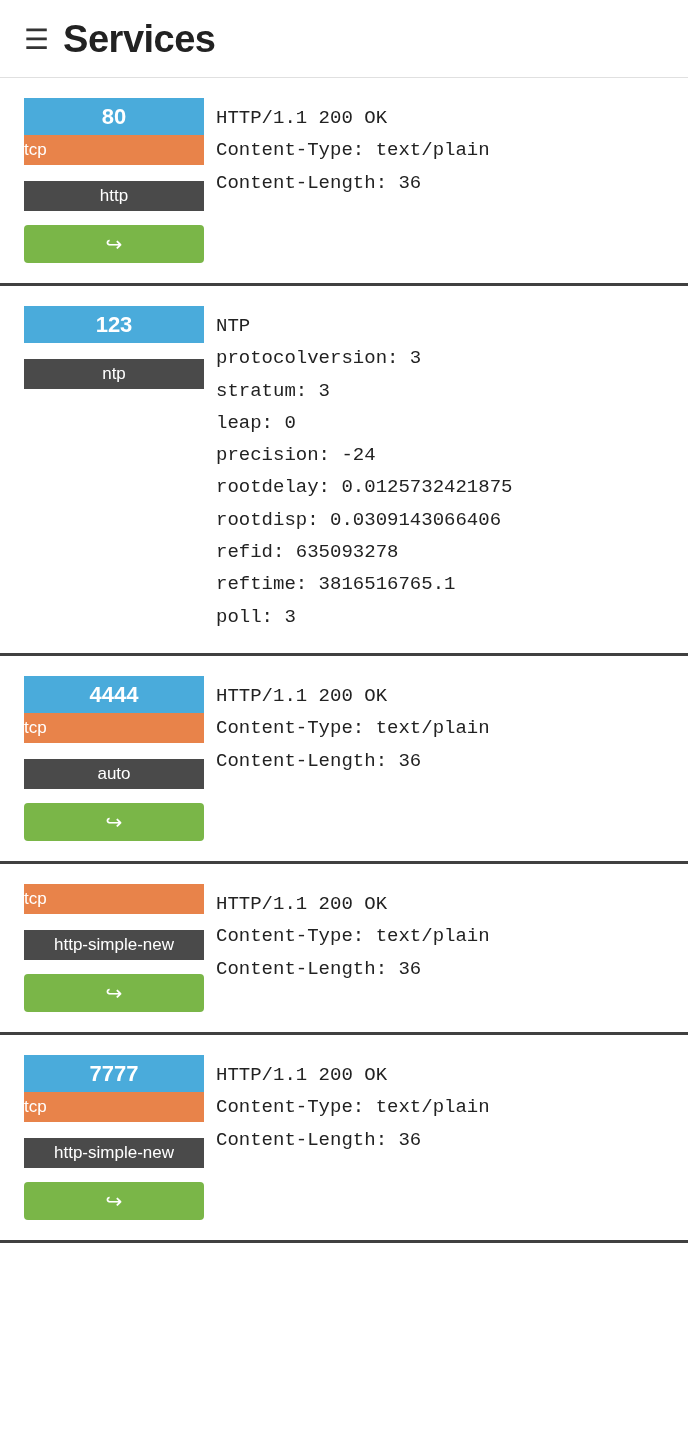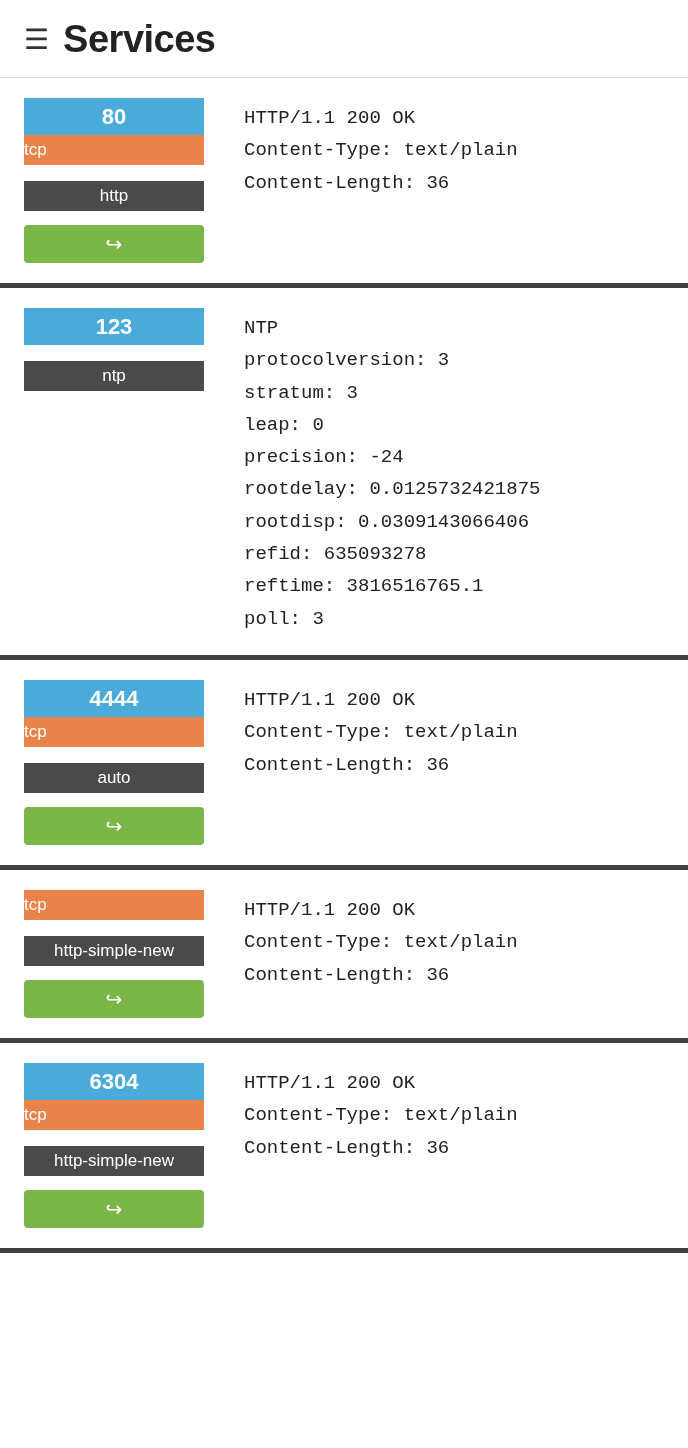--- a/index.html
+++ b/index.html
@@ -39,22 +39,22 @@
 
     .service-list {
       padding: 0;
     }
 
     .service-item {
       display: flex;
       flex-direction: row;
       align-items: flex-start;
       padding: 20px 24px 20px 24px;
-      gap: 40px;
-      border-bottom: 5px solid #404040;
+      gap: 12px;
+      border-bottom: 3px solid #404040;
     }
 
     .service-left {
       display: flex;
       flex-direction: column;
       min-width: 180px;
       max-width: 180px;
     }
 
     .service-badge-port {
@@ -185,21 +185,21 @@
         </button>
       </div>
       <div class="service-right">
         <div class="service-info">HTTP/1.1 200 OK
 Content-Type: text/plain
 Content-Length: 36</div>
       </div>
     </div>
     <div class="service-item">
       <div class="service-left">
-        <div class="service-badge-port">6304</div>
+        <div class="service-badge-port">7777</div>
         <div class="service-badge-protocol">tcp</div>
         <div class="service-badge-name">http-simple-new</div>
         <button class="action-button">
           <span class="action-button-icon">↪</span>
         </button>
       </div>
       <div class="service-right">
         <div class="service-info">HTTP/1.1 200 OK
 Content-Type: text/plain
 Content-Length: 36</div>

